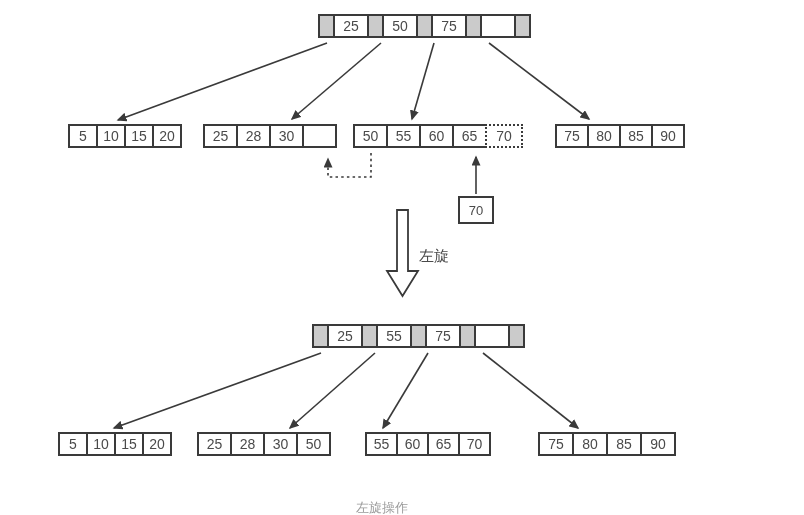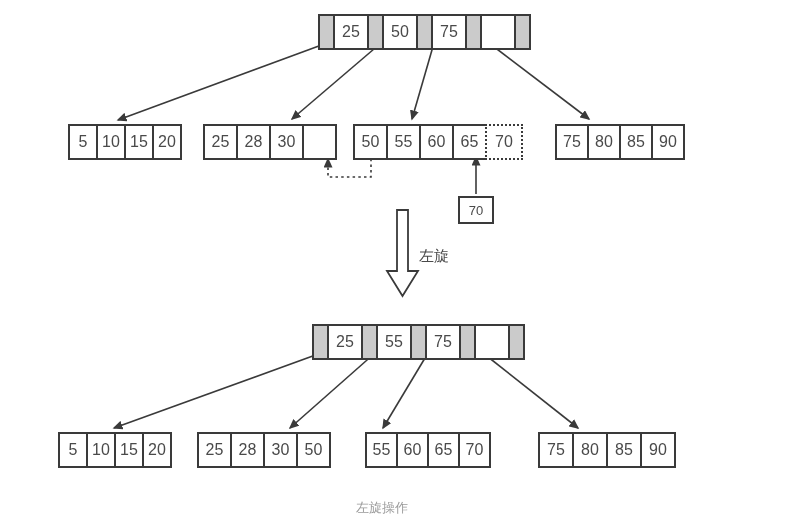--- a/index.html
+++ b/index.html
@@ -12,26 +12,26 @@
   }
   html,body{margin:0;padding:0;background:var(--background);}
   .stage{
     position:relative;width:804px;height:515px;overflow:hidden;
     background:var(--background);
     font-family:"Liberation Sans","DejaVu Sans",sans-serif;
   }
   .overlay{position:absolute;left:0;top:0;width:804px;height:515px;}
   .node{position:absolute;display:flex;}
   .cell{
-    box-sizing:border-box;height:36px;
+    box-sizing:border-box;height:24px;
     border:2px solid var(--border);
     margin-left:-2px;
     background:var(--key_fill);
     display:flex;align-items:center;justify-content:center;
-    font-size:16px;color:var(--key_text);
+    font-size:14px;color:var(--key_text);
   }
   .cell:first-child{margin-left:0;}
   .ptr{width:17px;background:var(--pointer_fill);}
   .key{width:36px;}
   .leaf .cell{width:var(--cw,30px);}
   .pending{border-style:dotted;}
   .insert-box{
     position:absolute;box-sizing:border-box;width:36px;height:28px;
     border:2px solid var(--border);background:var(--key_fill);
     display:flex;align-items:center;justify-content:center;

